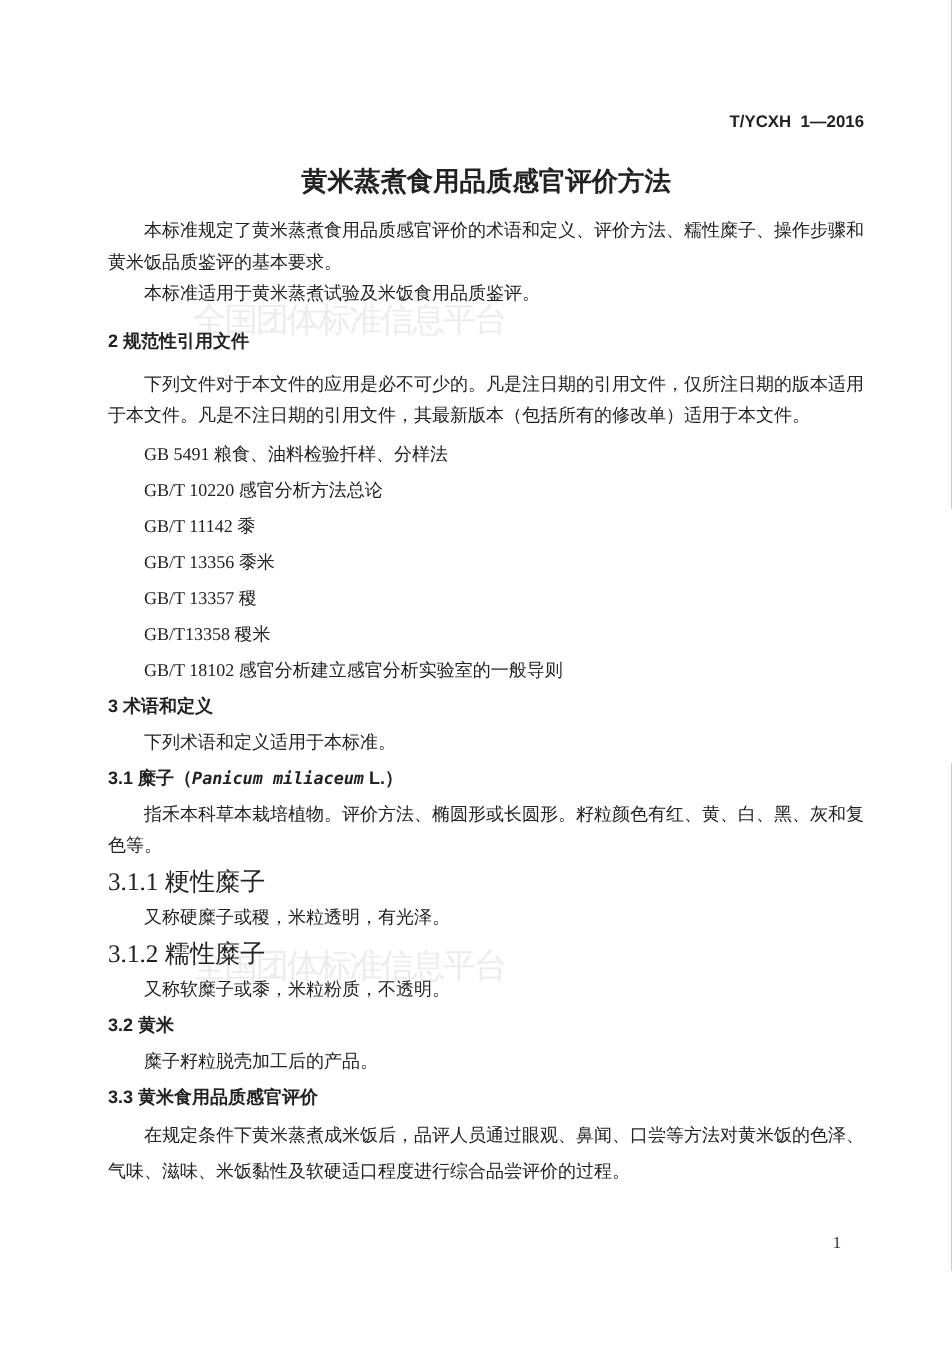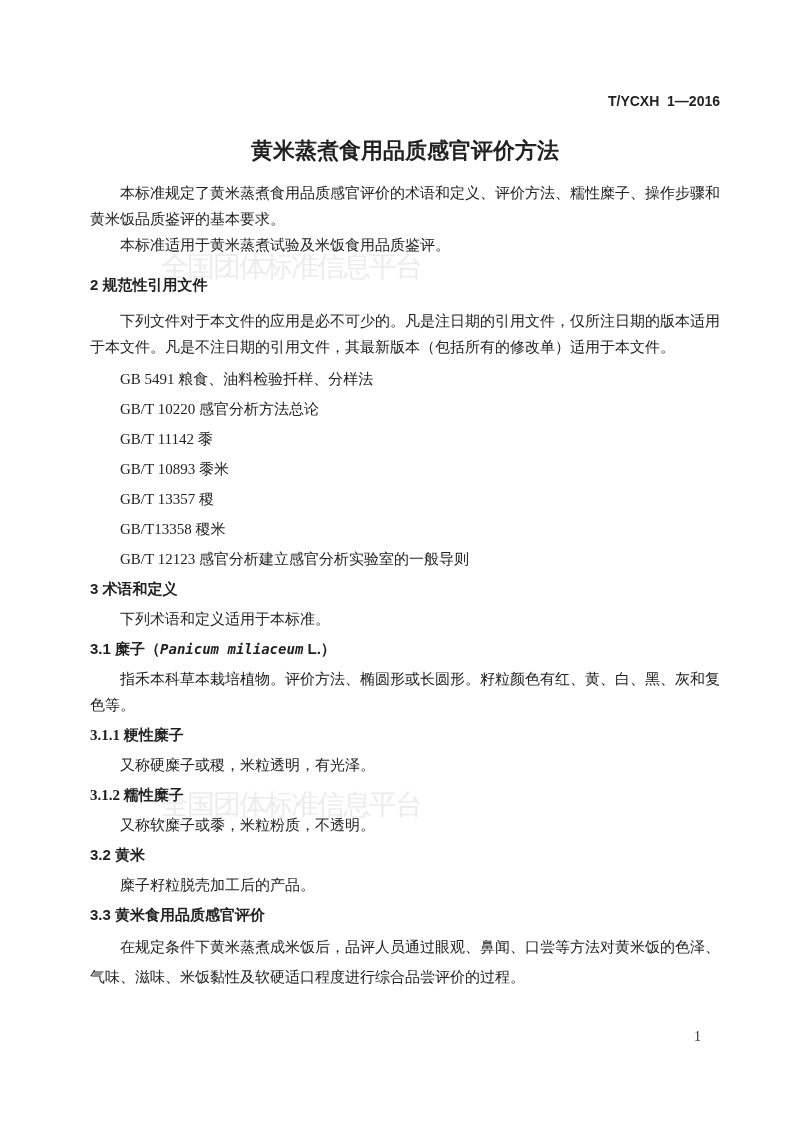--- a/index.html
+++ b/index.html
@@ -56,22 +56,22 @@
   }
   .h-sub-bold{
     margin:0 0 4px 0;
     font-family:"Liberation Sans","DejaVu Sans",sans-serif;
     font-weight:700;
     font-size:15px;
     line-height:26px;
   }
   .h-sub{
     margin:0 0 4px 0;
-    font-weight:700;
-    font-size:15px;
+    font-weight:400;
+    font-size:21px;
     line-height:26px;
   }
   p{
     margin:0 0 4px 0;
     font-size:15px;
     line-height:26px;
     text-indent:2em;
   }
   p.no-gap{margin-bottom:0;}
   .mt-14{margin-top:14px;}
@@ -110,24 +110,24 @@
     <p class="mt-14 no-gap">本标准规定了黄米蒸煮食用品质感官评价的术语和定义、评价方法、糯性糜子、操作步骤和黄米饭品质鉴评的基本要求。</p>
     <p class="no-gap">本标准适用于黄米蒸煮试验及米饭食用品质鉴评。</p>
 
     <div class="h-main" style="margin-top:16px;">2 规范性引用文件</div>
     <p class="mt-12 no-gap">下列文件对于本文件的应用是必不可少的。凡是注日期的引用文件，仅所注日期的版本适用于本文件。凡是不注日期的引用文件，其最新版本（包括所有的修改单）适用于本文件。</p>
 
     <div class="refs mt-6">
       <p>GB 5491 粮食、油料检验扦样、分样法</p>
       <p>GB/T 10220 感官分析方法总论</p>
       <p>GB/T 11142 黍</p>
-      <p>GB/T 10893  黍米</p>
+      <p>GB/T 13356  黍米</p>
       <p>GB/T 13357  稷</p>
       <p>GB/T13358  稷米</p>
-      <p>GB/T 12123 感官分析建立感官分析实验室的一般导则</p>
+      <p>GB/T 18102 感官分析建立感官分析实验室的一般导则</p>
     </div>
 
     <div class="h-sub-bold">3 术语和定义</div>
     <p>下列术语和定义适用于本标准。</p>
 
     <div class="h-sub-bold">
       <span>3.1 糜子（</span><span class="latin">Panicum miliaceum</span><span> L.）</span>
     </div>
     <p>指禾本科草本栽培植物。评价方法、椭圆形或长圆形。籽粒颜色有红、黄、白、黑、灰和复色等。</p>
 

